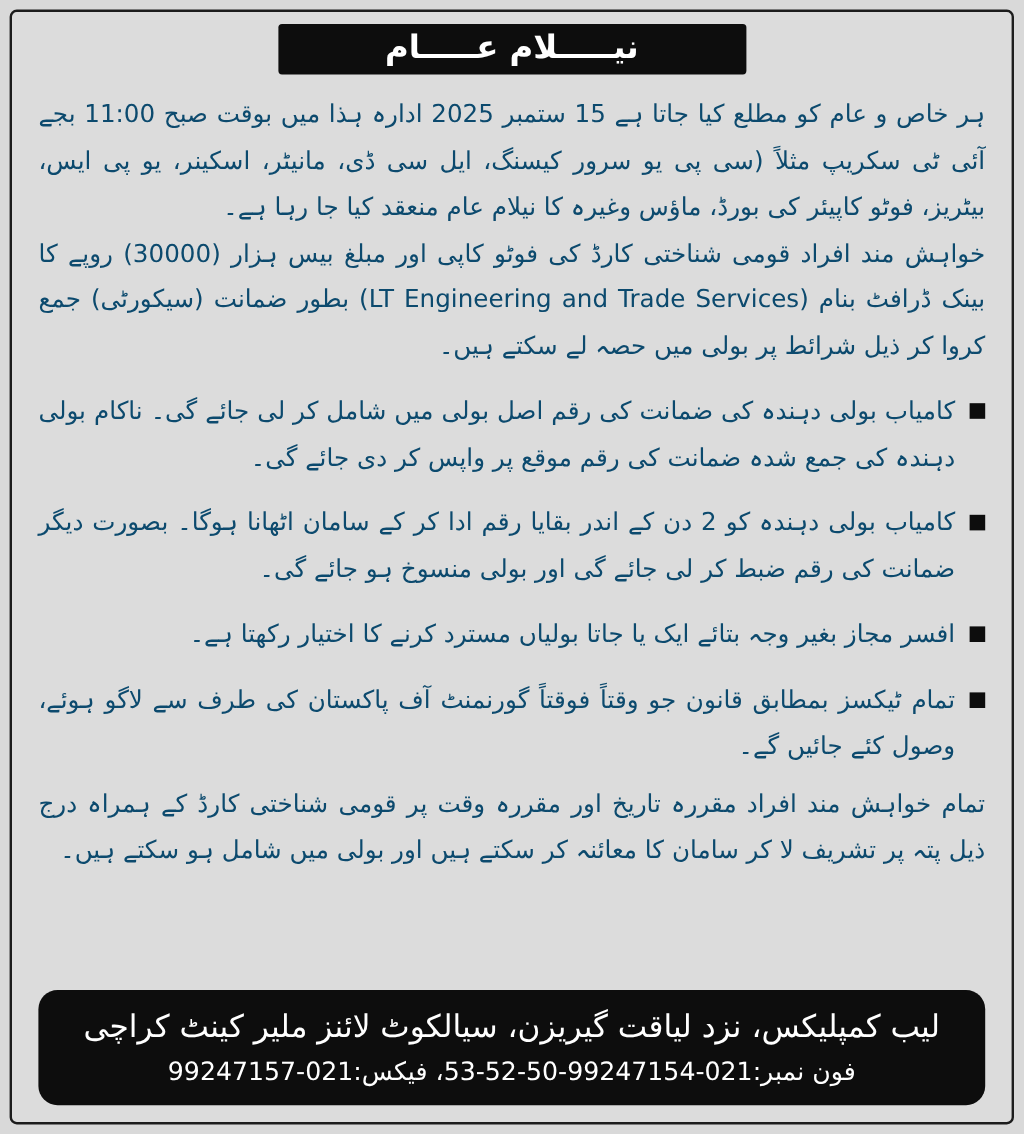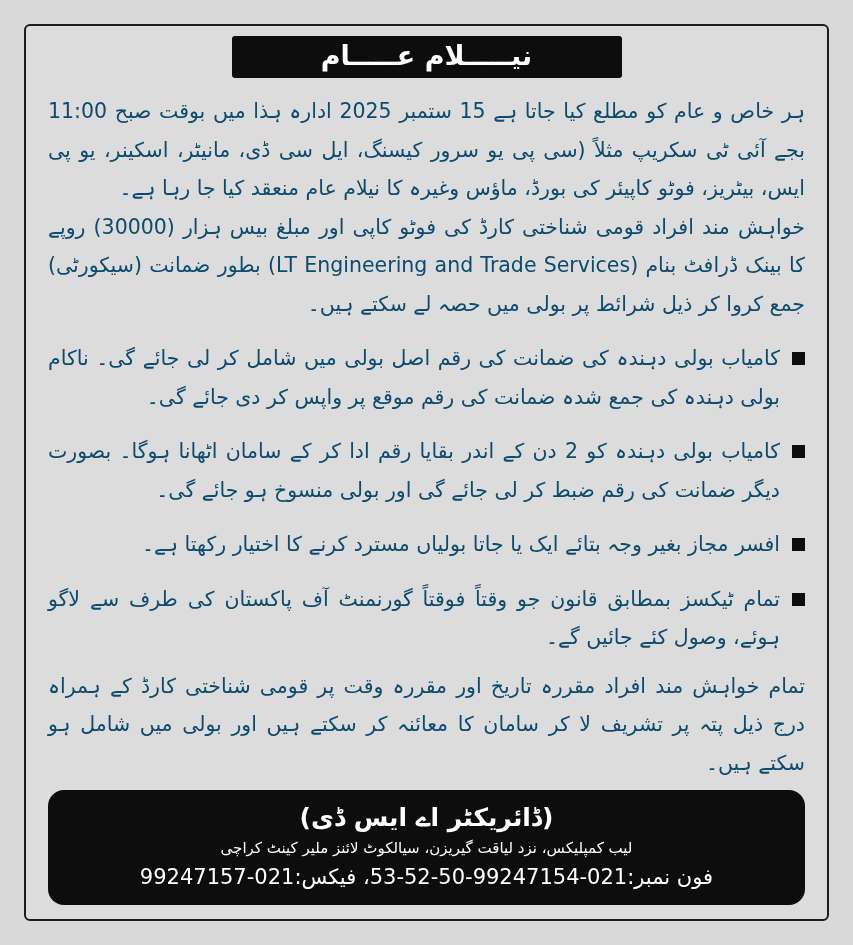--- a/index.html
+++ b/index.html
@@ -8,21 +8,21 @@
     width: 853px;
     height: 945px;
     overflow: hidden;
     background: #d9d9d9;
     font-family: "DejaVu Sans", sans-serif;
   }
   .page {
     width: 853px;
     height: 945px;
     box-sizing: border-box;
-    padding: 24px;
+    padding: 8px;
     background: #d9d9d9;
   }
   .frame {
     box-sizing: border-box;
     width: 100%;
     height: 100%;
     border: 2px solid #1c1c1c;
     border-radius: 6px;
     background: #dcdcdc;
     padding: 10px 22px 14px 22px;
@@ -81,21 +81,21 @@
     border-radius: 16px;
     padding: 10px 16px 12px 16px;
     text-align: center;
   }
   .footer-title {
     font-size: 25px;
     font-weight: bold;
     line-height: 1.4;
   }
   .footer-address {
-    font-size: 15px;
+    font-size: 26px;
     line-height: 1.5;
     margin-top: 2px;
   }
   .footer-phone {
     font-size: 21px;
     font-weight: normal;
     line-height: 1.5;
     margin-top: 2px;
   }
 </style>
@@ -129,19 +129,18 @@
         <div class="term">
           <span class="bullet"></span>
           <span class="term-text">تمام ٹیکسز بمطابق قانون جو وقتاً فوقتاً گورنمنٹ آف پاکستان کی طرف سے لاگو ہوئے، وصول کئے جائیں گے۔</span>
         </div>
       </div>
 
       <p class="para closing">تمام خواہش مند افراد مقررہ تاریخ اور مقررہ وقت پر قومی شناختی کارڈ کے ہمراہ درج ذیل پتہ پر تشریف لا کر سامان کا معائنہ کر سکتے ہیں اور بولی میں شامل ہو سکتے ہیں۔</p>
     </div>
 
     <div class="footer">
-      <div class="footer-title">(ڈائریکٹر اے ایس ڈی)</div>
       <div class="footer-address">لیب کمپلیکس، نزد لیاقت گیریزن، سیالکوٹ لائنز ملیر کینٹ کراچی</div>
       <div class="footer-phone">فون نمبر:021-99247154-50-52-53، فیکس:021-99247157</div>
     </div>
 
   </div>
 </div>
 
 </body></html>

